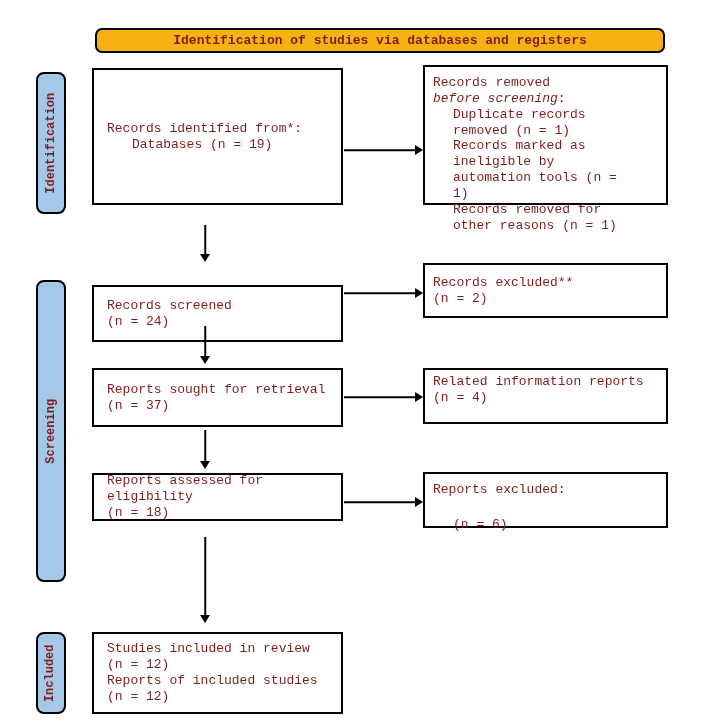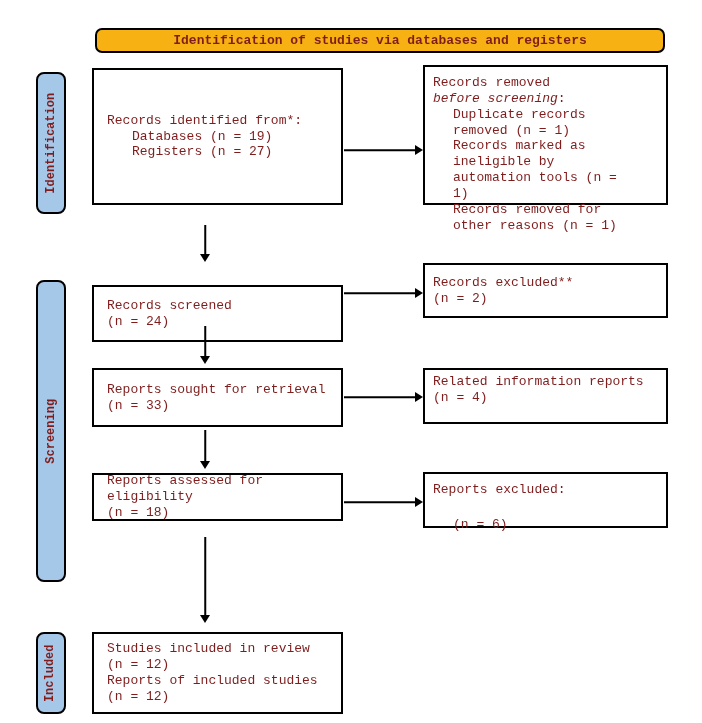--- a/index.html
+++ b/index.html
@@ -128,42 +128,41 @@
   <div class="stage stage-screening">
     <span class="vtext">Screening</span>
   </div>
   <div class="stage stage-included">
     <span class="vtext">Included</span>
   </div>
 
   <div class="box col-left box-identified">
     <div>Records identified from*:</div>
     <div class="indent">Databases (n = 19)</div>
-    <div class="indent">Registers (n = 27)</div>
   </div>
 
   <div class="box col-right box-removed">
     <div class="first-line"><span>Records removed </span><span class="it">before screening</span><span>:</span></div>
     <div class="indent2">Duplicate records removed (n = 1)</div>
     <div class="indent2">Records marked as ineligible by automation tools (n = 1)</div>
     <div class="indent2">Records removed for other reasons (n = 1)</div>
   </div>
 
   <div class="box col-left box-screened">
     <div>Records screened</div>
     <div>(n = 24)</div>
   </div>
   <div class="box col-right box-excluded1">
     <div>Records excluded**</div>
     <div>(n = 2)</div>
   </div>
 
   <div class="box col-left box-sought">
     <div>Reports sought for retrieval</div>
-    <div>(n = 33)</div>
+    <div>(n = 37)</div>
   </div>
   <div class="box col-right box-related">
     <div>Related information reports</div>
     <div>(n = 4)</div>
   </div>
 
   <div class="box col-left box-assessed">
     <div>Reports assessed for eligibility</div>
     <div>(n = 18)</div>
   </div>

